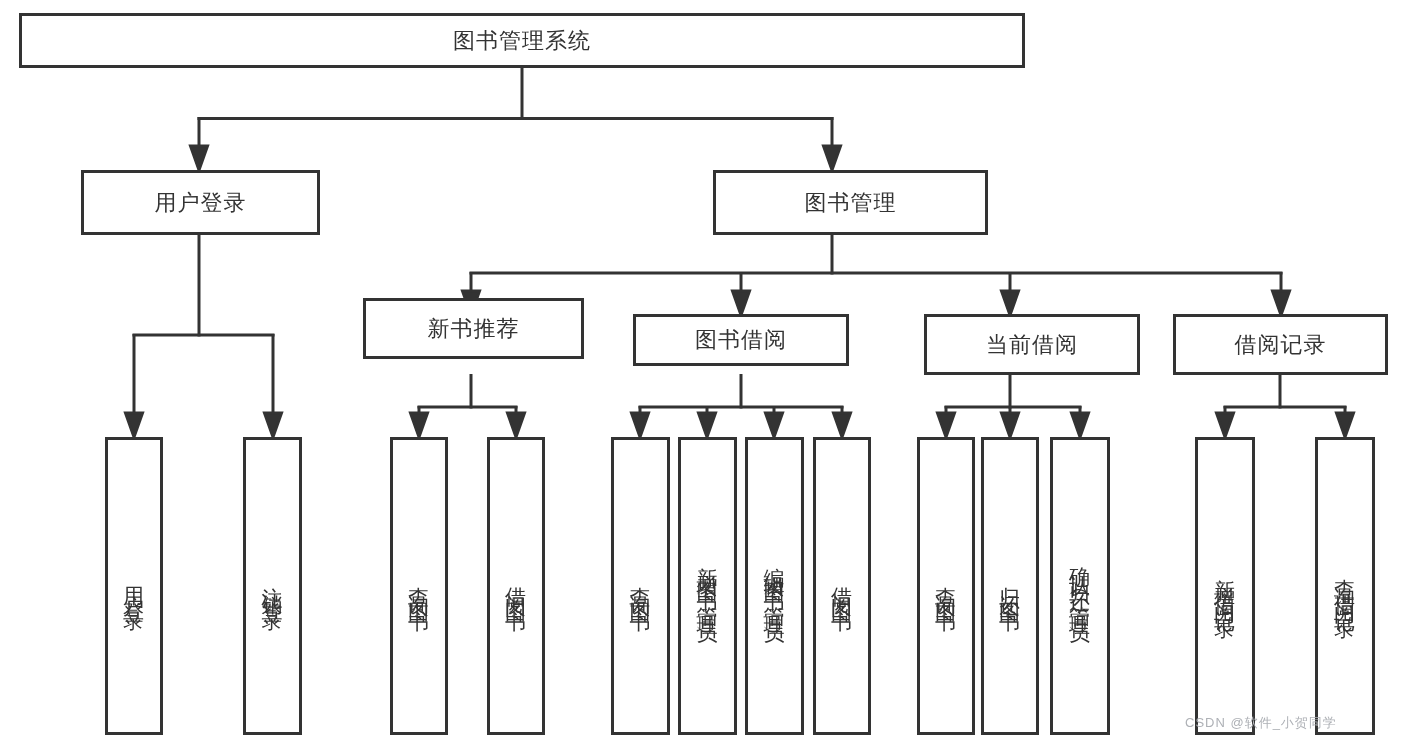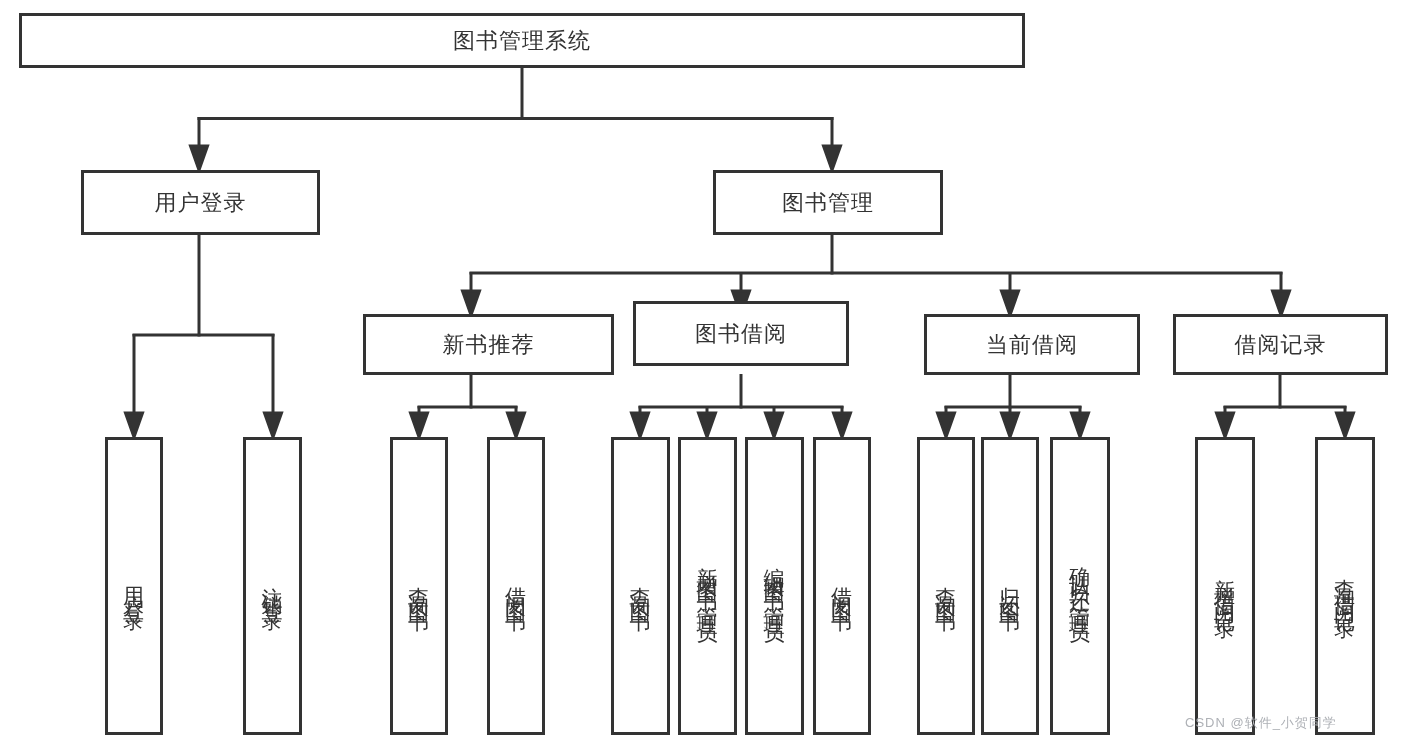--- a/index.html
+++ b/index.html
@@ -110,24 +110,24 @@
     <line x1="1223.5" y1="407" x2="1346.5" y2="407"></line>
     <line x1="1225" y1="406" x2="1225" y2="419"></line>
     <polygon points="1216.5,413 1233.5,413 1225,437"></polygon>
     <line x1="1345" y1="406" x2="1345" y2="419"></line>
     <polygon points="1336.5,413 1353.5,413 1345,437"></polygon>
   </svg>
 
   <div class="box h-box" style="left:19px;top:13px;width:1006px;height:55px">图书管理系统</div>
 
   <div class="box h-box" style="left:81px;top:170px;width:239px;height:65px">用户登录</div>
-  <div class="box h-box" style="left:713px;top:170px;width:230px;height:65px">图书管理</div>
+  <div class="box h-box" style="left:713px;top:170px;width:275px;height:65px">图书管理</div>
 
-  <div class="box h-box" style="left:363px;top:314px;width:251px;height:61px">新书推荐</div>
-  <div class="box h-box" style="left:633px;top:301px;width:216px;height:65px">图书借阅</div>
+  <div class="box h-box" style="left:363px;top:298px;width:221px;height:61px">新书推荐</div>
+  <div class="box h-box" style="left:633px;top:314px;width:216px;height:52px">图书借阅</div>
   <div class="box h-box" style="left:924px;top:314px;width:216px;height:61px">当前借阅</div>
   <div class="box h-box" style="left:1173px;top:314px;width:215px;height:61px">借阅记录</div>
 
   <div class="box v-box" style="left:105px;top:437px;width:58px;height:298px">用户登录</div>
   <div class="box v-box" style="left:243px;top:437px;width:59px;height:298px">注销登录</div>
 
   <div class="box v-box" style="left:390px;top:437px;width:58px;height:298px">查询图书</div>
   <div class="box v-box" style="left:487px;top:437px;width:58px;height:298px">借阅图书</div>
 
   <div class="box v-box" style="left:611px;top:437px;width:59px;height:298px">查询图书</div>

